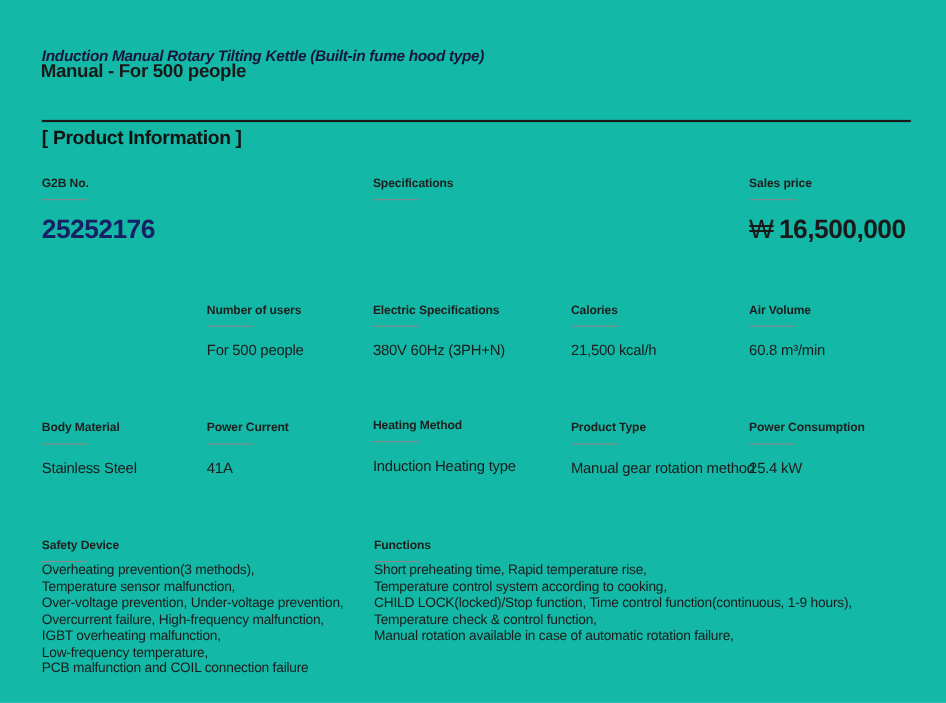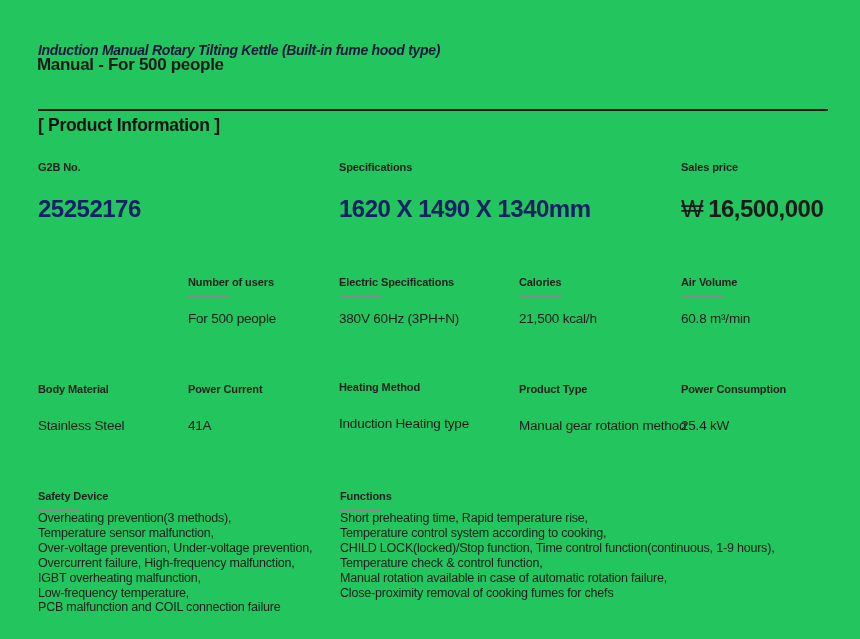--- a/index.html
+++ b/index.html
@@ -4,21 +4,21 @@
 <style>
   :root{
     --navy:#172064;
     --text_dark:#1c1c1c;
     --subtitle_ink:#16163e;
     --rule_gray:#8a8a8a;
     --divider_black:#1a1a1a;
   }
   html,body{margin:0;padding:0;background:#fff;}
   .page{
-    position:relative;width:860px;height:639px;background:#22c55e;overflow:hidden;
+    position:relative;width:860px;height:639px;background:#14b8a6;overflow:hidden;
     font-family:"Liberation Sans","DejaVu Sans",sans-serif;color:var(--text_dark);
   }
   .subtitle{
     position:absolute;left:38px;top:42px;
     font-size:14px;font-weight:bold;font-style:italic;
     color:var(--subtitle_ink);letter-spacing:-0.3px;white-space:nowrap;
   }
   .title-row{position:absolute;left:37px;top:55px;display:flex;align-items:baseline;gap:26px;}
   .model{
     font-size:40px;line-height:46px;font-weight:bold;font-style:italic;
@@ -63,21 +63,20 @@
 
   <div class="field" style="left:38px;top:161px">
     <div class="flabel">G2B No.</div>
     <div class="frule"></div>
     <div class="fvalue big navy">25252176</div>
   </div>
 
   <div class="field" style="left:339px;top:161px">
     <div class="flabel">Specifications</div>
     <div class="frule"></div>
-    <div class="fvalue big navy">1620 X 1490 X 1340mm</div>
   </div>
 
   <div class="field" style="left:681px;top:161px">
     <div class="flabel">Sales price</div>
     <div class="frule"></div>
     <div class="fvalue big price">
       <span class="cur">₩</span><span>16,500,000</span>
     </div>
   </div>
 
@@ -152,17 +151,16 @@
 
   <div class="field" style="left:340px;top:490px">
     <div class="flabel">Functions</div>
     <div class="frule"></div>
     <div class="list">
         <div>Short preheating time, Rapid temperature rise,</div>
         <div>Temperature control system according to cooking,</div>
         <div>CHILD LOCK(locked)/Stop function, Time control function(continuous, 1-9 hours),</div>
         <div>Temperature check &amp; control function,</div>
         <div>Manual rotation available in case of automatic rotation failure,</div>
-        <div>Close-proximity removal of cooking fumes for chefs</div>
       </div>
   </div>
 
 </div>
 
 </body></html>

